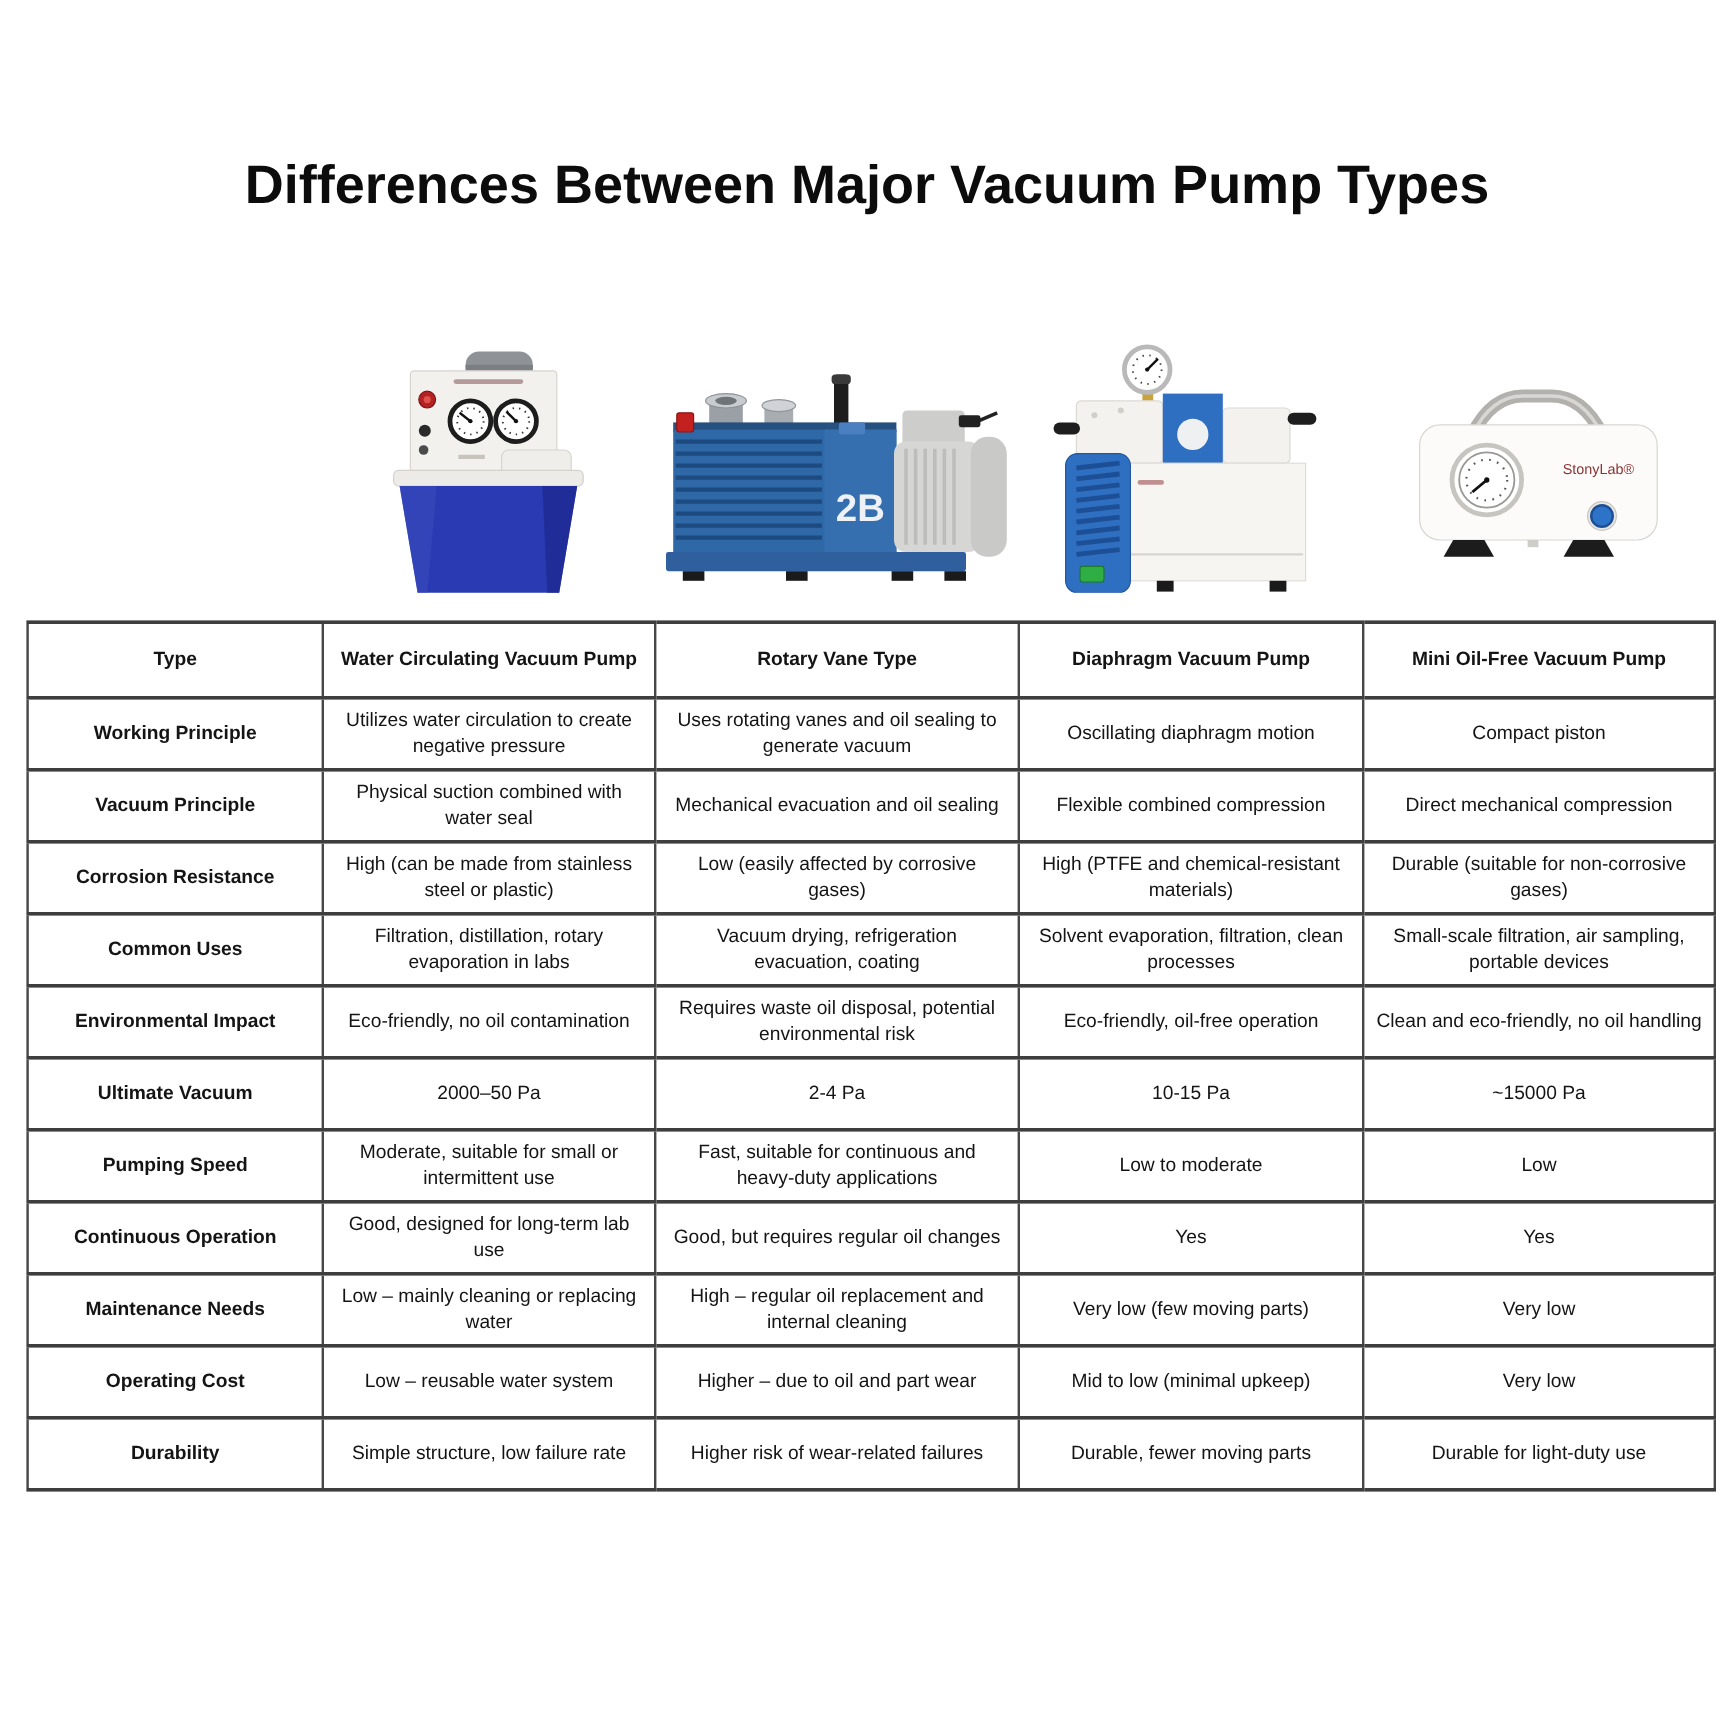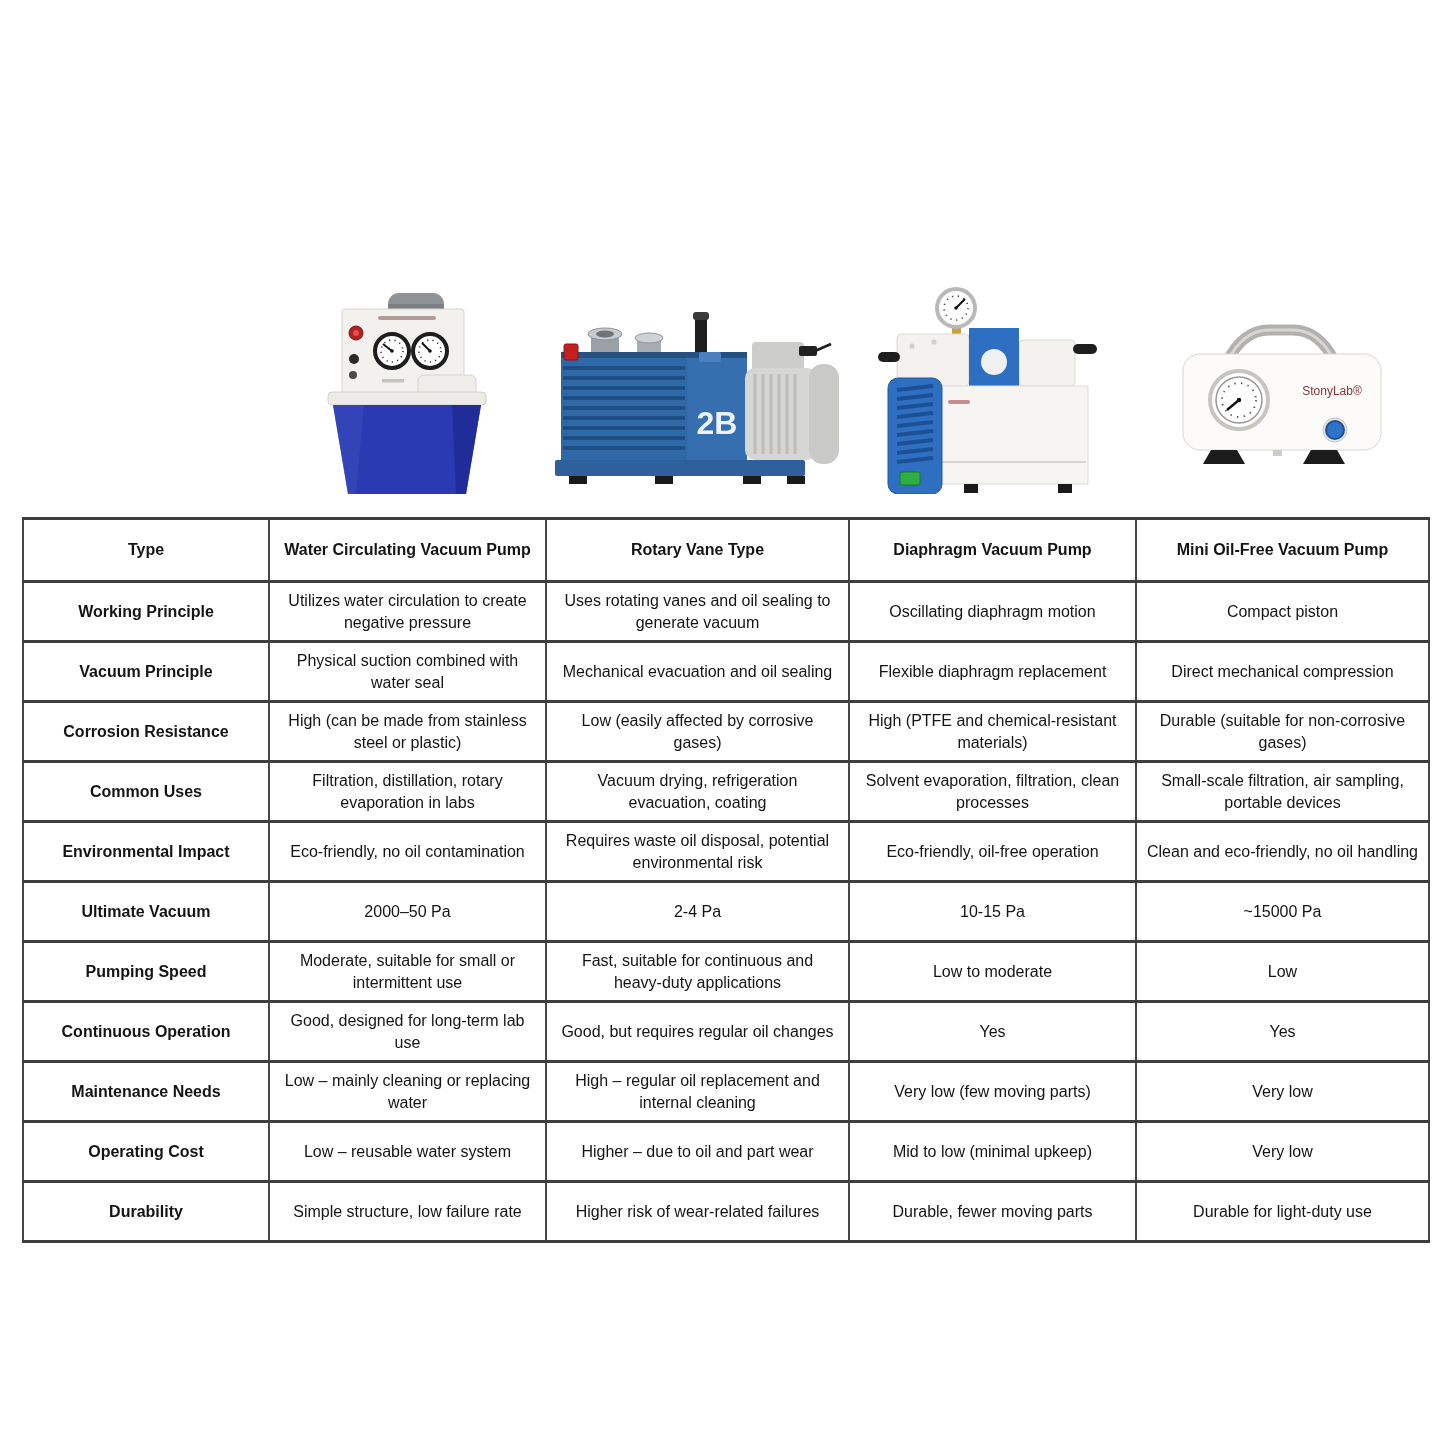--- a/index.html
+++ b/index.html
@@ -43,20 +43,21 @@
   table.cmp thead tr{height:63px;padding-left:36px;}
   table.cmp tbody tr{height:60px;}
   table.cmp th{font-weight:bold;}
   table.cmp td.rowlabel{font-weight:bold;}
 </style>
 </head>
 <body>
 
 <div class="page">
 
+  <h1 class="title">Differences Between Major Vacuum Pump Types</h1>
 
   <div class="figures">
     <div class="fig-spacer"></div>
 
     <div class="fig w2 mb1">
       <svg width="190" height="215" viewBox="0 0 190 215">
         <rect x="76" y="6" width="56" height="24" rx="11" fill="#8f9397"></rect>
         <rect x="76" y="17" width="56" height="13" fill="#7b7f83"></rect>
         <rect x="30" y="22" width="122" height="84" rx="3" fill="#f3f1ed" stroke="#d7d4ce"></rect>
         <rect x="66" y="29" width="58" height="4" rx="2" fill="#b49a98"></rect>
@@ -233,21 +234,21 @@
           <td class="rowlabel">Working Principle</td>
           <td>Utilizes water circulation to create negative pressure</td>
           <td>Uses rotating vanes and oil sealing to generate vacuum</td>
           <td>Oscillating diaphragm motion</td>
           <td>Compact piston</td>
         </tr>
         <tr>
           <td class="rowlabel">Vacuum Principle</td>
           <td>Physical suction combined with water seal</td>
           <td>Mechanical evacuation and oil sealing</td>
-          <td>Flexible diaphragm replacement</td>
+          <td>Flexible combined compression</td>
           <td>Direct mechanical compression</td>
         </tr>
         <tr>
           <td class="rowlabel">Corrosion Resistance</td>
           <td>High (can be made from stainless steel or plastic)</td>
           <td>Low (easily affected by corrosive gases)</td>
           <td>High (PTFE and chemical-resistant materials)</td>
           <td>Durable (suitable for non-corrosive gases)</td>
         </tr>
         <tr>

